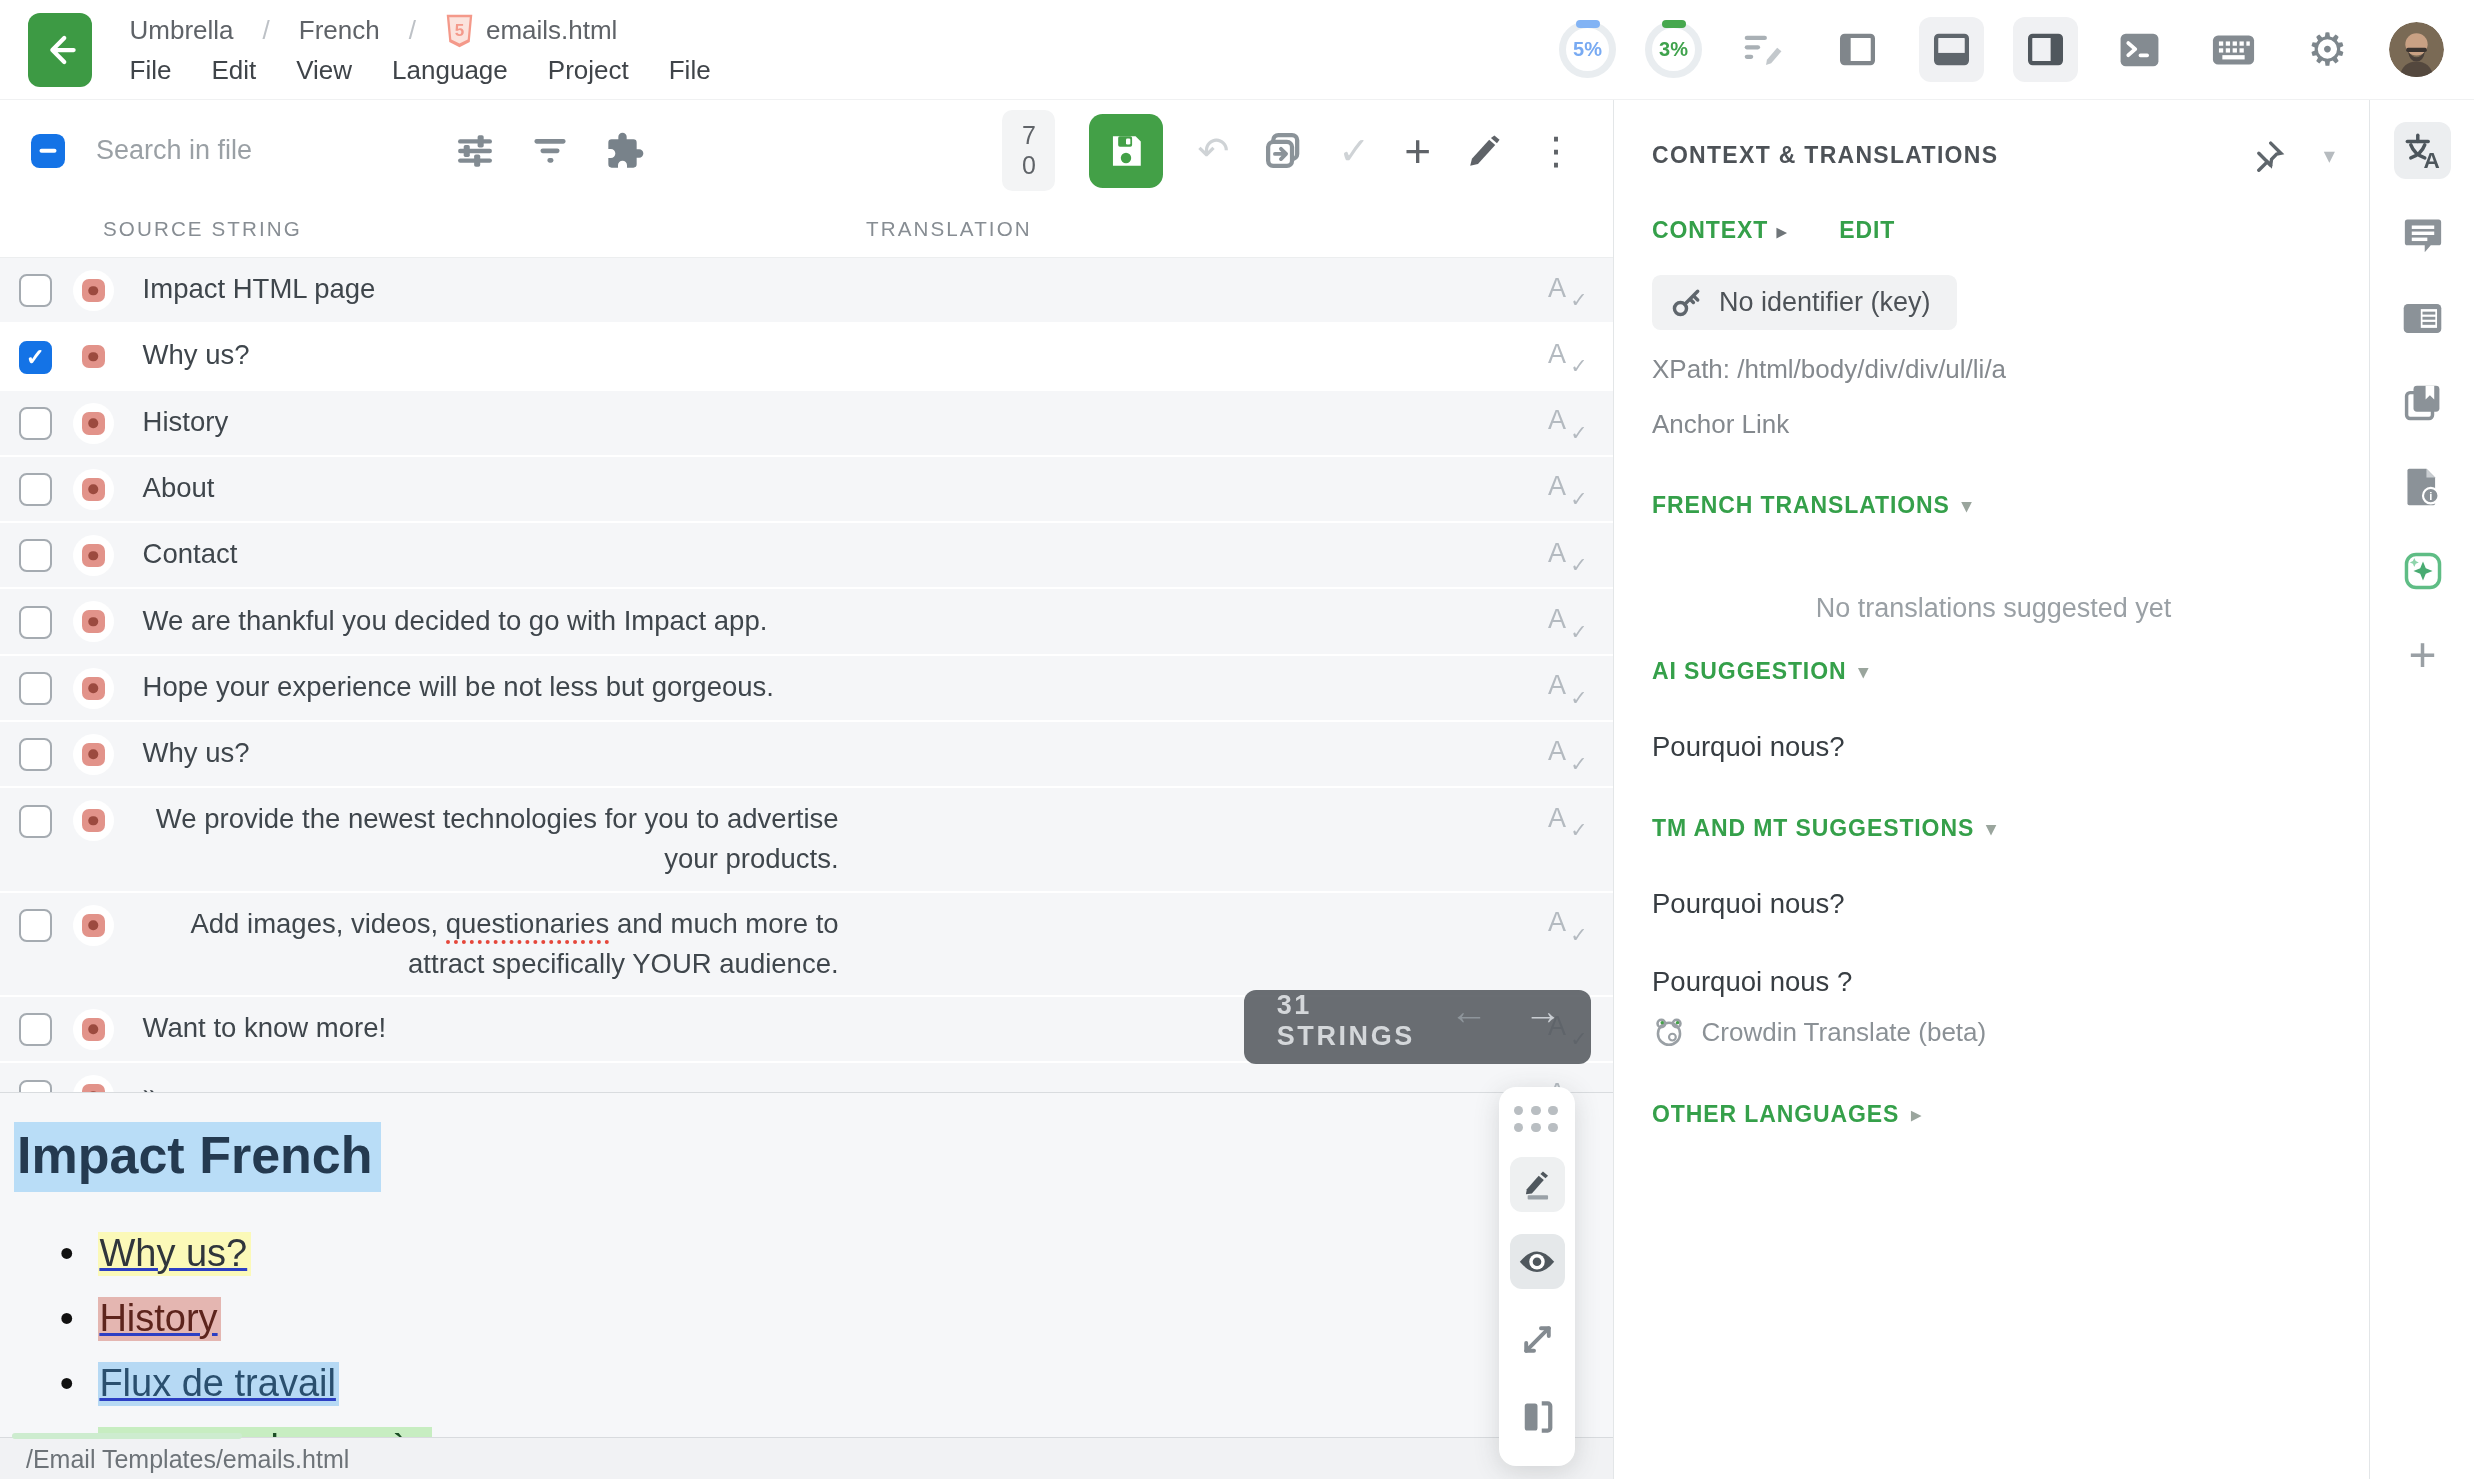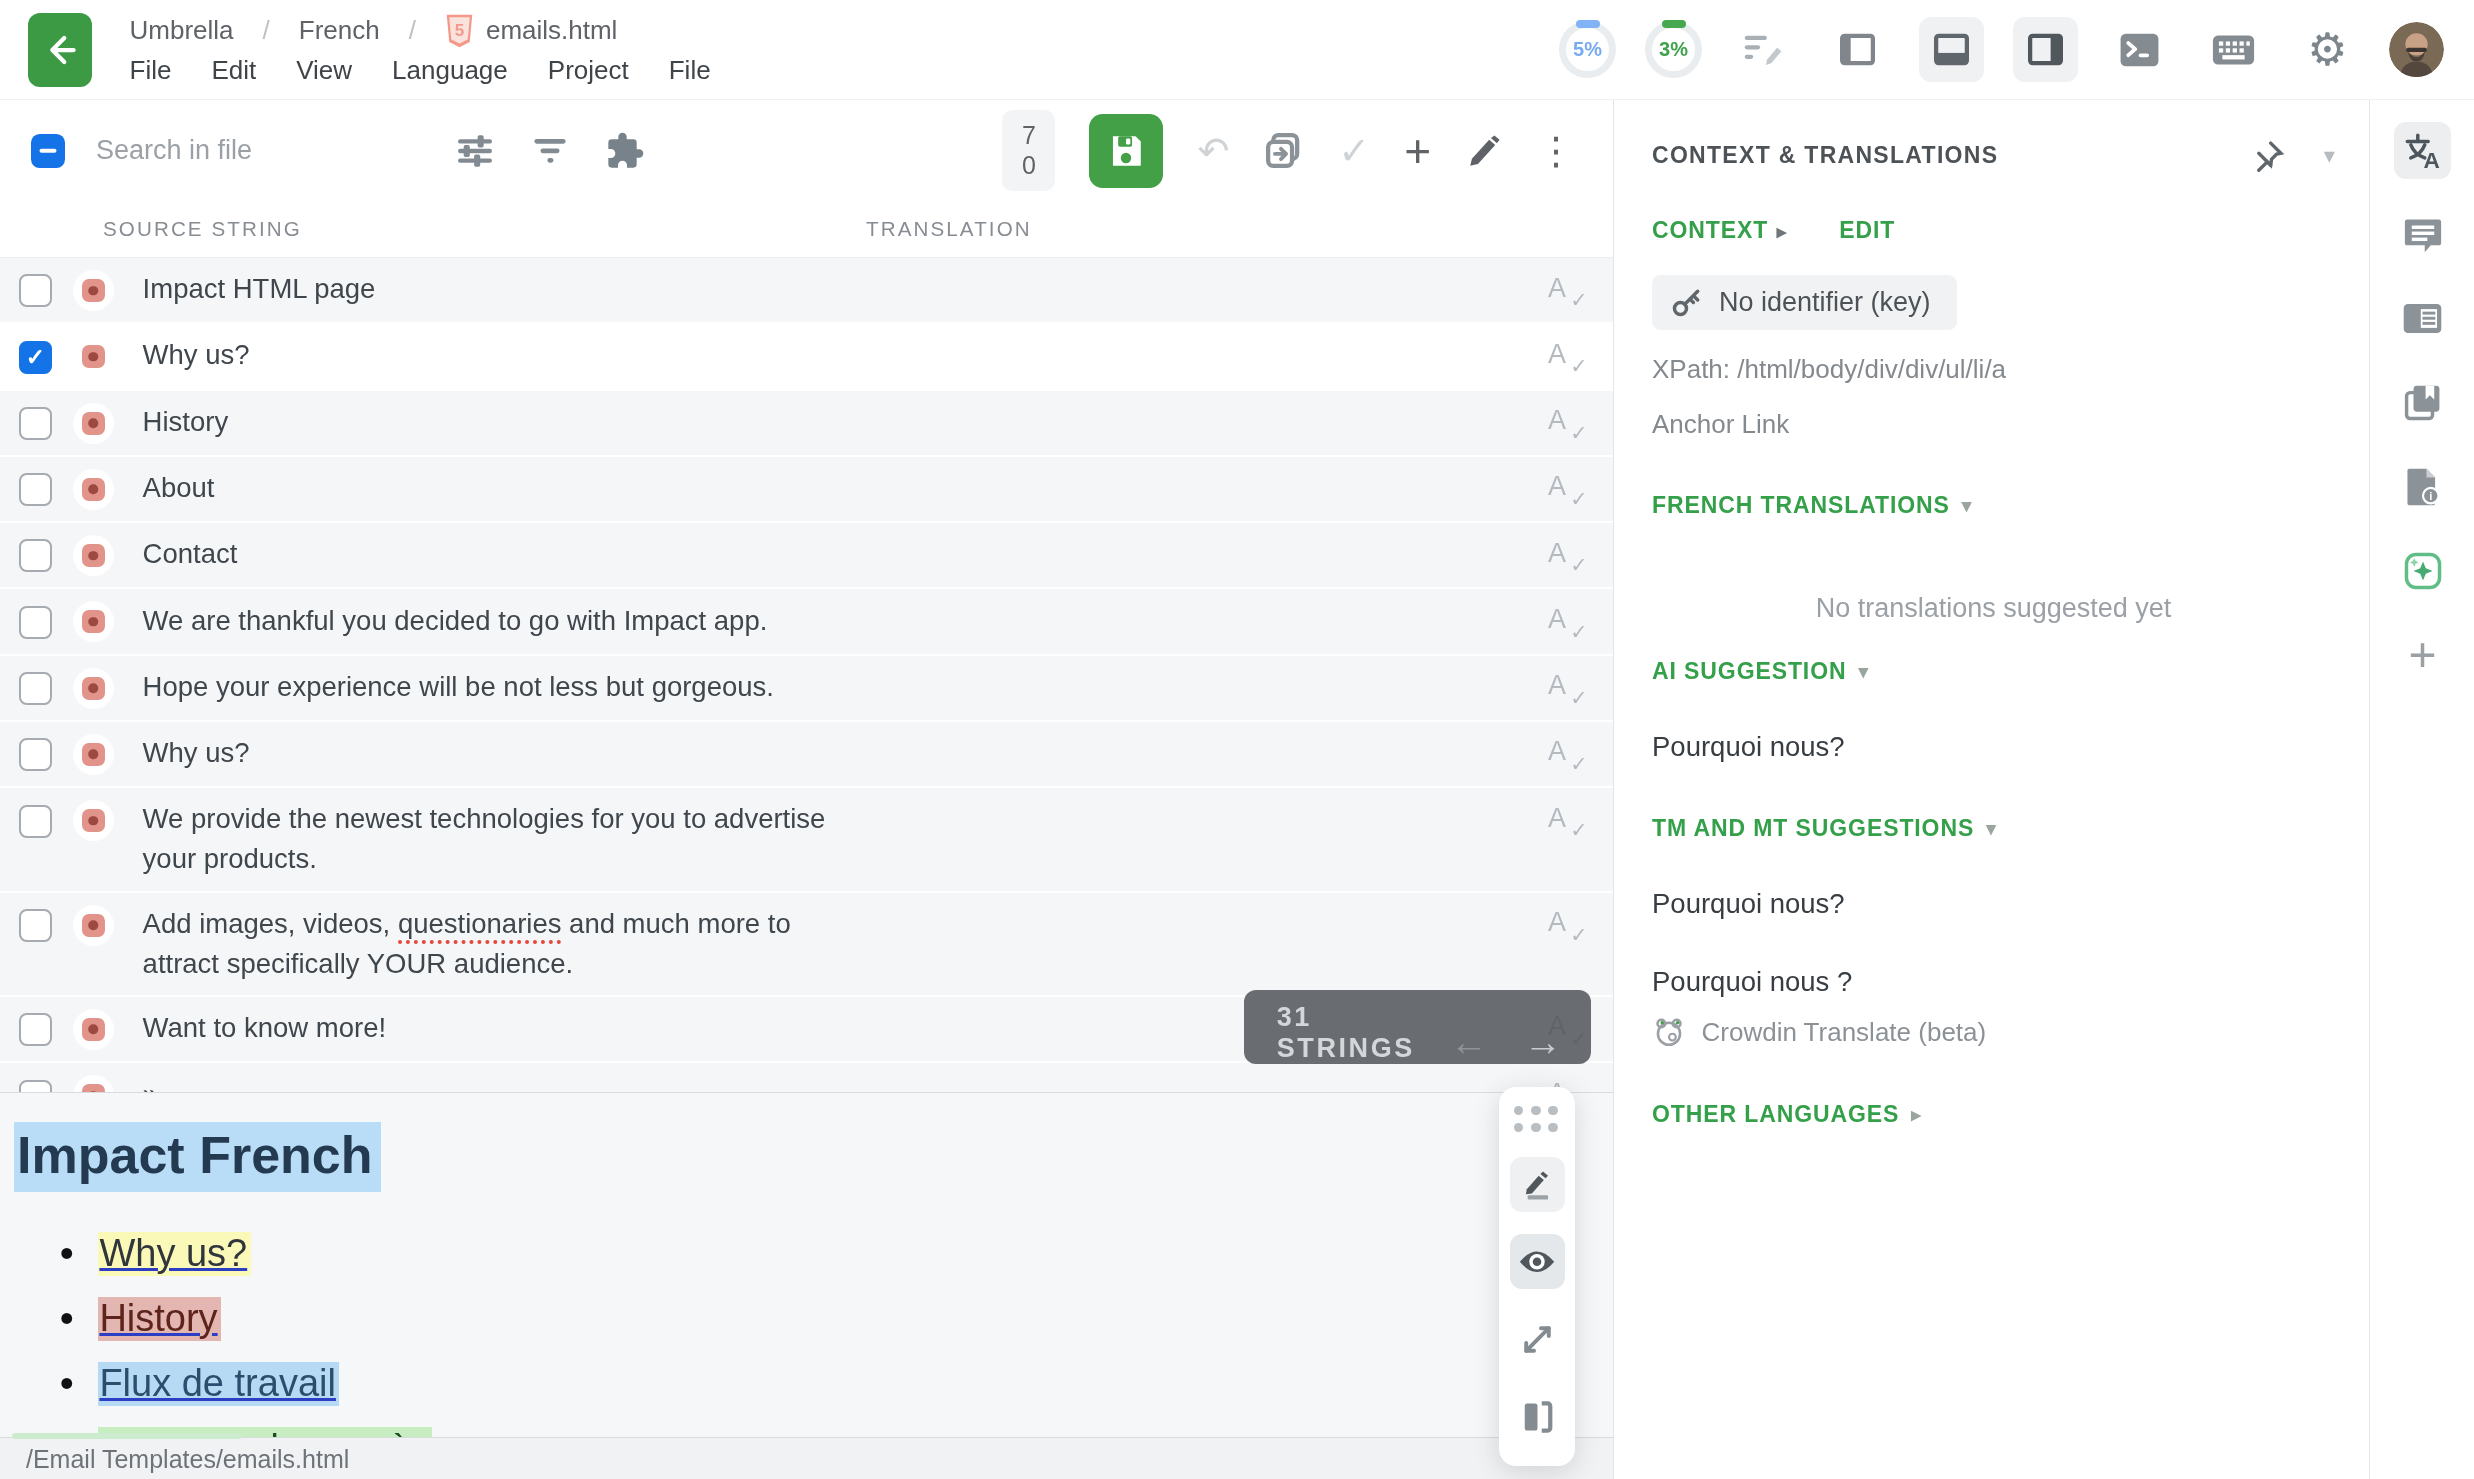--- a/index.html
+++ b/index.html
@@ -54,27 +54,27 @@
 
   
   .rows { flex:1; min-height:0; overflow:hidden; background:#fff; }
   .row { display:flex; align-items:flex-start; background:#f5f6f8; border-bottom:2.6px solid #fff; min-height:65px; padding:11.2px 0; }
   .row.selected { background:#fff; }
   .cb { width:33px; height:33px; margin:5.2px 0 0 19px; border:2.6px solid #a5abb1; border-radius:7.7px; background:#fff; flex:none; cursor:pointer; display:flex; align-items:center; justify-content:center; font-size:23px; color:transparent; }
   .row.selected .cb { background:#1473e6; border-color:#1473e6; color:#fff; font-weight:bold; }
   .badge { width:41px; height:41px; margin-left:20.6px; margin-top:0.9px; background:#fff; border-radius:50%; display:flex; align-items:center; justify-content:center; flex:none; }
   .badge-in { width:23px; height:23px; background:#e2938a; border-radius:6.9px; position:relative; }
   .badge-in::after { content:""; position:absolute; left:50%; top:50%; transform:translate(-50%,-50%); width:9.5px; height:9.5px; border-radius:50%; background:#9c4a3f; }
-  .src { margin-left:29px; font-size:27.5px; color:#3f464c; line-height:40px; max-width:696px; }
+  .src { margin-left:29px; font-size:27.5px; color:#3f464c; line-height:40px; max-width:696px;text-align:right; }
   .misspell { border-bottom:4.3px dotted #e5473b; padding-bottom:0.9px; }
   .atick { margin-left:auto; margin-right:34px; margin-top:3.4px; position:relative; font-size:27px; color:#b4bac0; width:31px; flex:none; cursor:pointer; }
   .atick i { position:absolute; right:-8.6px; bottom:-8.6px; font-style:normal; font-size:20.6px; }
 
   
-  .pill { position:absolute; right:22.3px; bottom:416px; width:347px; height:74px; background:rgba(80,85,91,0.85); border-radius:12px; display:flex; align-items:flex-end; z-index:6; }
+  .pill { position:absolute; right:22.3px; bottom:416px; width:347px; height:74px; background:rgba(80,85,91,0.85); border-radius:12px; display:flex; align-items:flex-start; z-index:6; }
   .pill-label { margin-left:33px; font-size:27px; font-weight:bold; letter-spacing:2.6px; color:#d4d7da; }
   .pill-arrows { margin-left:auto; margin-right:29px; display:flex; gap:36px; font-size:38px; }
   .pill-prev { color:#8e959b; cursor:pointer; }
   .pill-next { color:#c9cdd2; cursor:pointer; }
 
   
   .preview { height:345px; flex:none; background:#f6f7f9; border-top:1.7px solid #d9dcdf; position:relative; padding:29px 0 0 13.7px; overflow:hidden; }
   .pv-title { display:inline-block; font-size:52px; font-weight:bold; color:#243a50; background:#b9ddf7; padding:3.4px 8.6px 6.9px 3.4px; margin:0; }
   .pv-list { margin:29px 0 0 0; padding-left:84px; list-style:none; }
   .pv-li { font-size:38px; line-height:65px; position:relative; }

